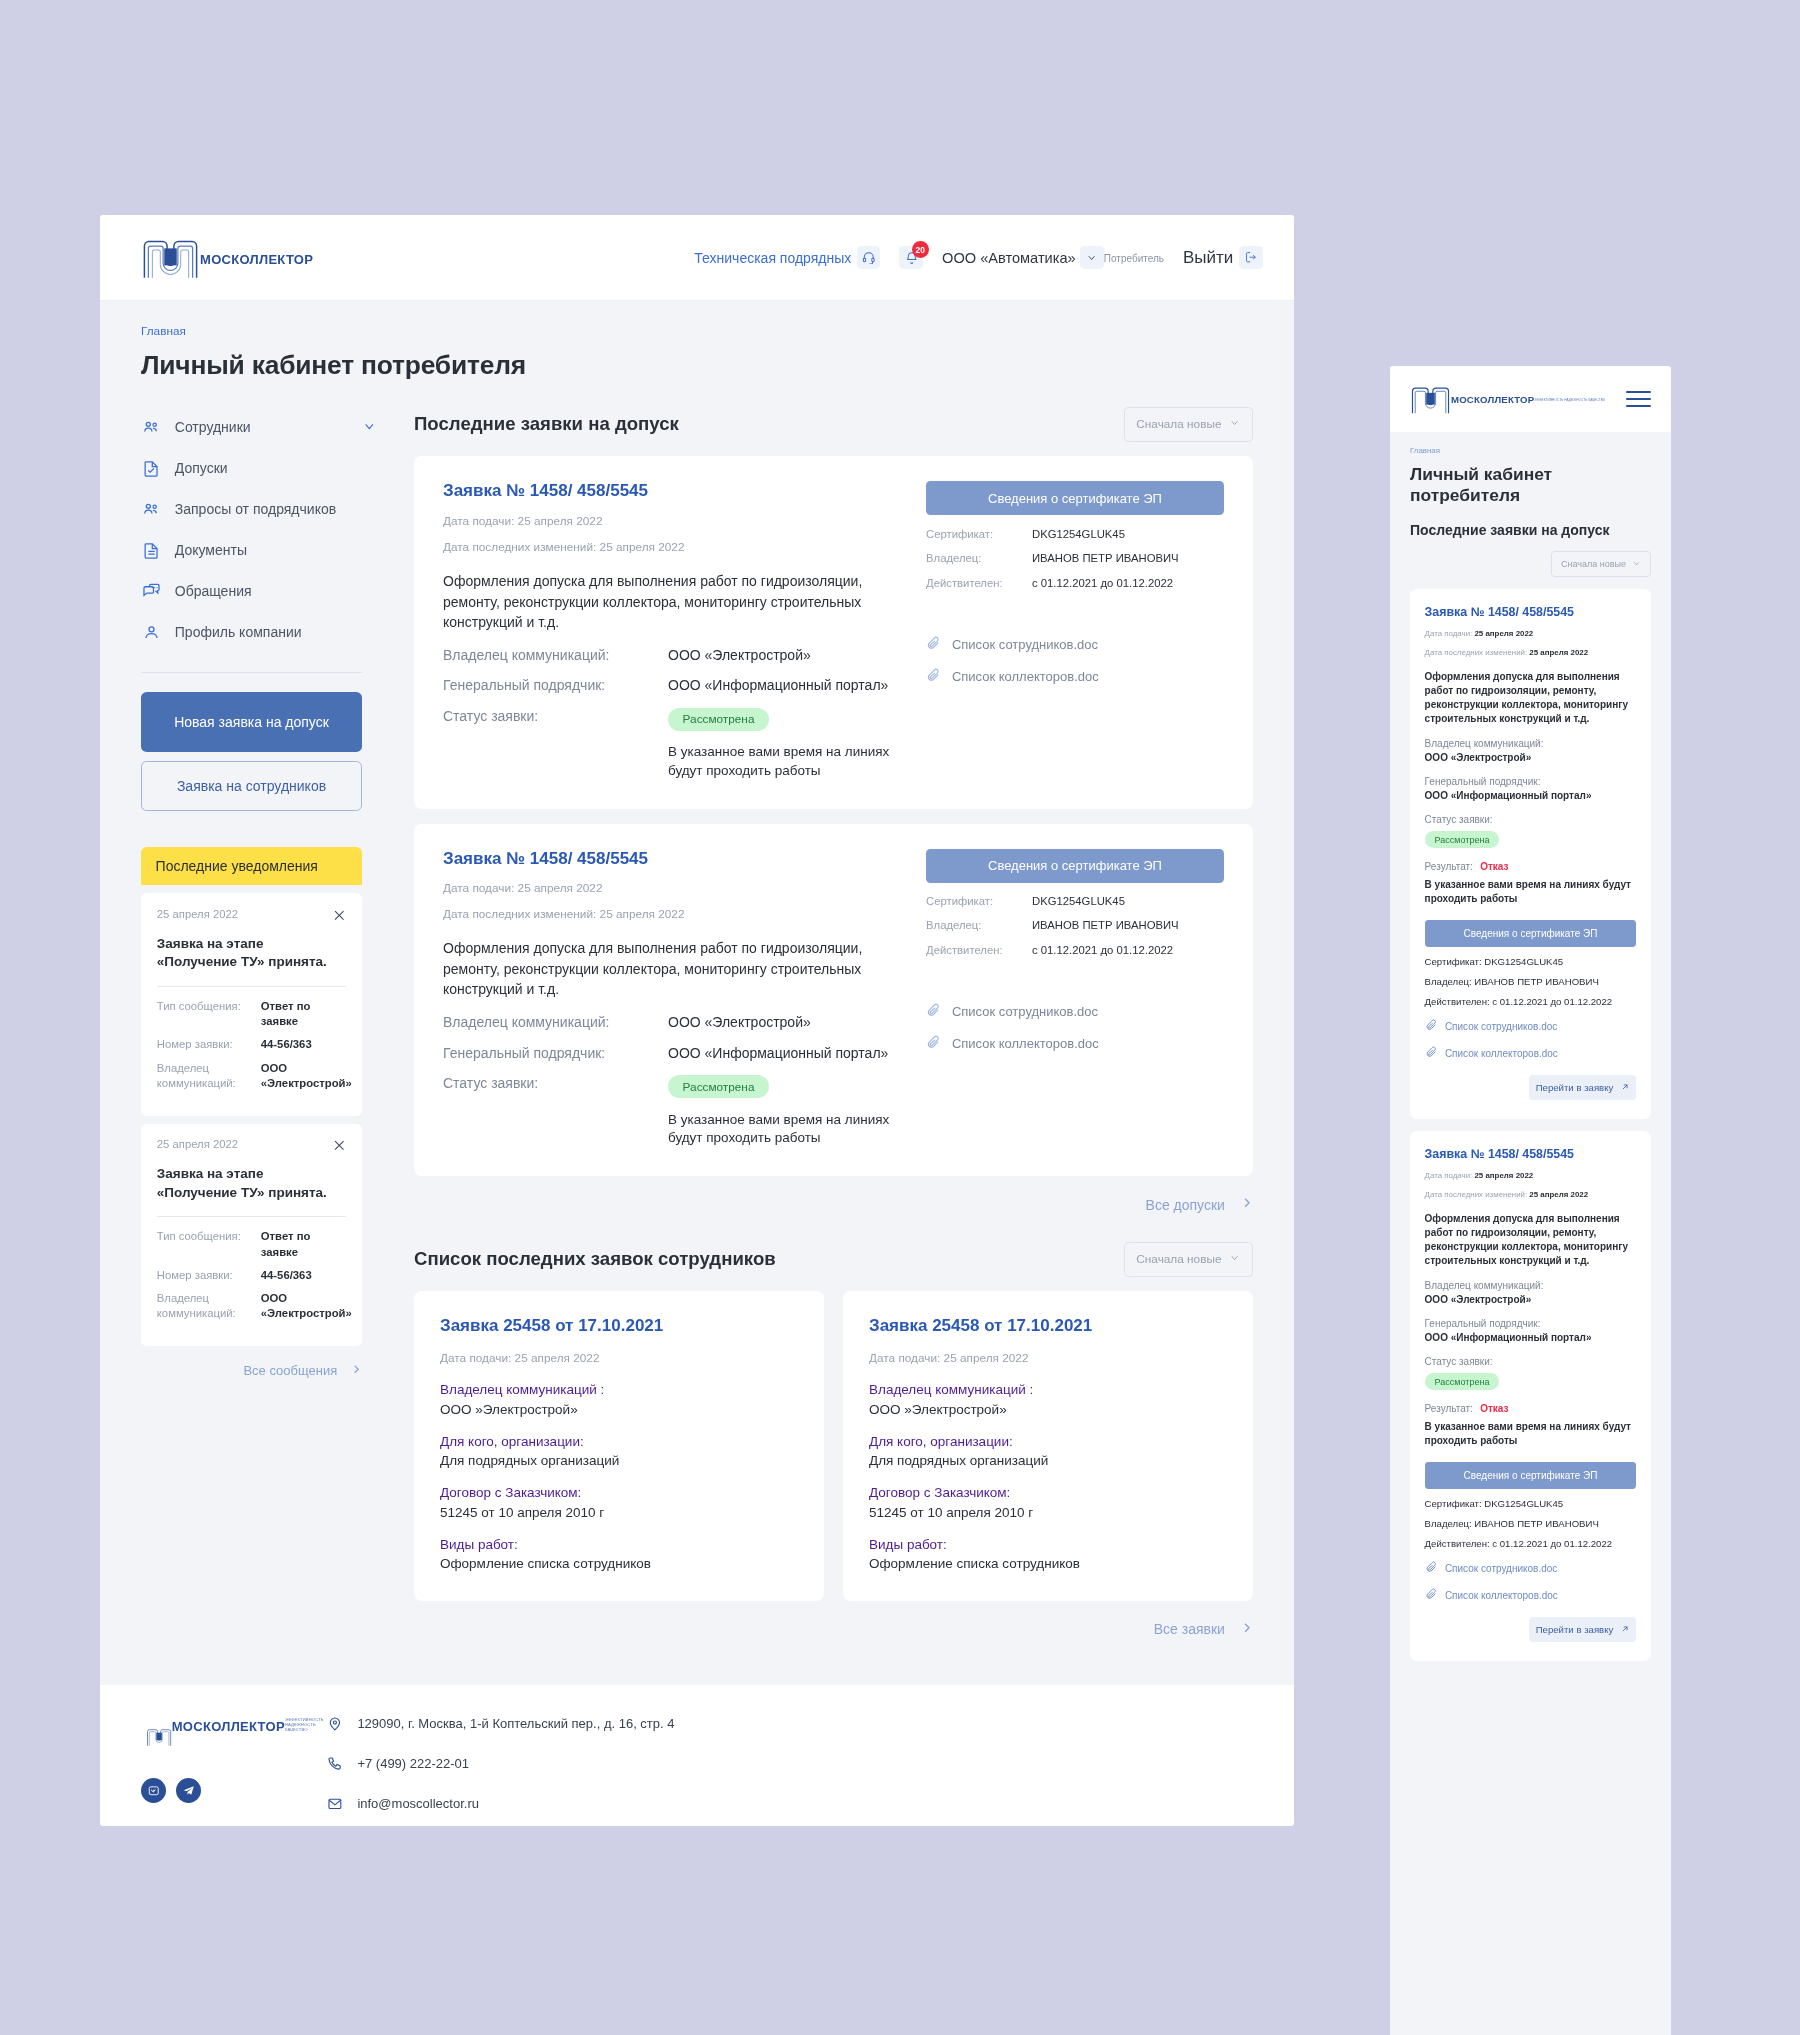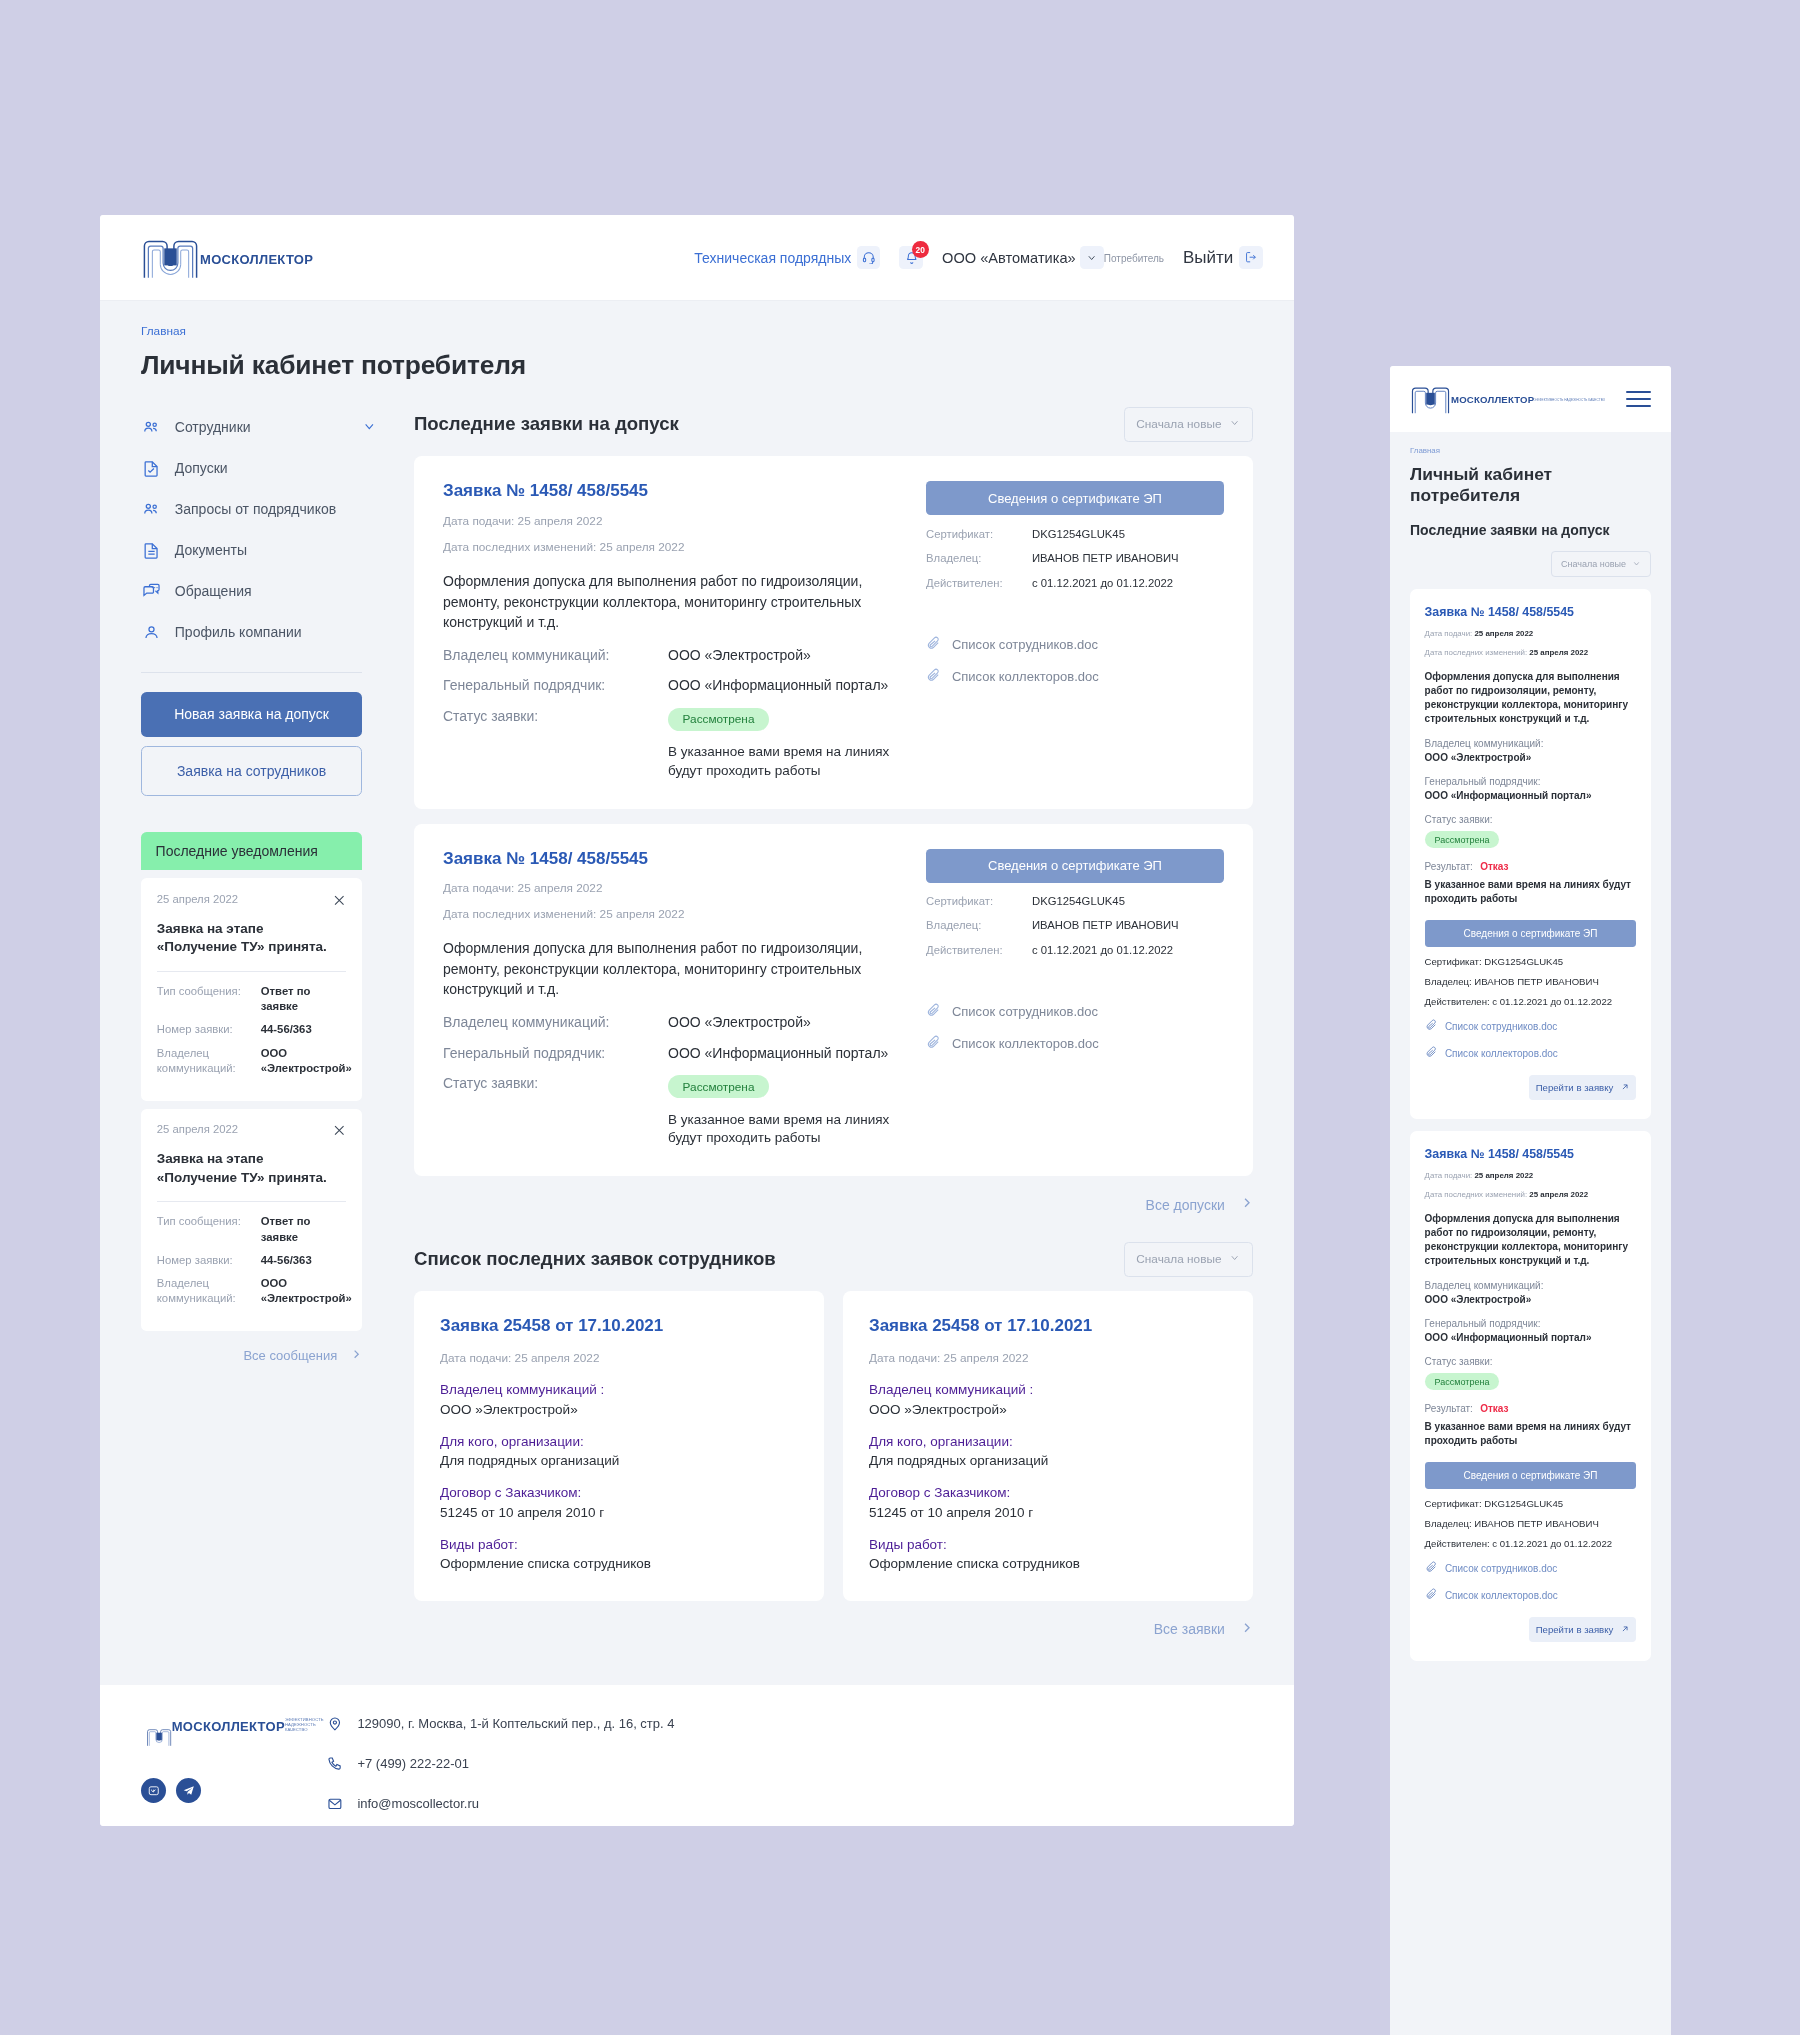--- a/index.html
+++ b/index.html
@@ -63,33 +63,33 @@
   .sidebar { width: 236px; flex: none; }
   .nav-item {
     display:flex; align-items:center; gap:12.4px;
     height: 41px; color:#4b5565; font-size:14px;
   }
   .nav-item .chev { margin-left:auto; }
   .nav-icon { width: 21.4px; height: 21.4px; flex:none; display:flex; align-items:center; justify-content:center; }
 
   .side-actions { margin-top: 19px; padding-top: 19px; border-top: 0.6px solid #dde2ec; width: 221px; }
   .btn-primary {
-    display:block; width: 221px; height: 45px; border-radius: 5.6px;
+    display:block; width: 221px; height: 60px; border-radius: 5.6px;
     background:#4a70b4; color:#fff; font-size:14px; border:none;
     font-family:inherit; cursor:pointer;
   }
   .btn-outline {
     display:block; width: 221px; height: 50px; border-radius: 5.6px; margin-top: 9px;
     background:#f2f4f8; color:#3c5fa8; font-size:14px;
     border:0.6px solid #9fb7de; font-family:inherit; cursor:pointer;
   }
 
   .notif-panel { margin-top: 36px; width: 221px; }
   .notif-head {
-    background:#86efac; border-radius: 5.6px 5.6px 0 0;
+    background:#fde047; border-radius: 5.6px 5.6px 0 0;
     padding: 11.3px 14.6px; font-size: 14px; color:#2b3038; font-weight:500;
   }
   .notif-card {
     background:#fff; border-radius: 5.6px; margin-top: 7.9px; padding: 14.6px 15.8px 17px 15.8px;
   }
   .notif-top { display:flex; align-items:flex-start; }
   .notif-date { font-size: 11.3px; color:#9aa2b1; }
   .notif-x { margin-left:auto; width:14.6px; height:14.6px; cursor:pointer; }
   .notif-title { font-size: 13.5px; font-weight:700; color:#2b3038; margin-top: 12.4px; line-height:1.35; }
   .notif-div { height:0.6px; background:#e6e9f0; margin: 14.6px 0 12.4px 0; }

